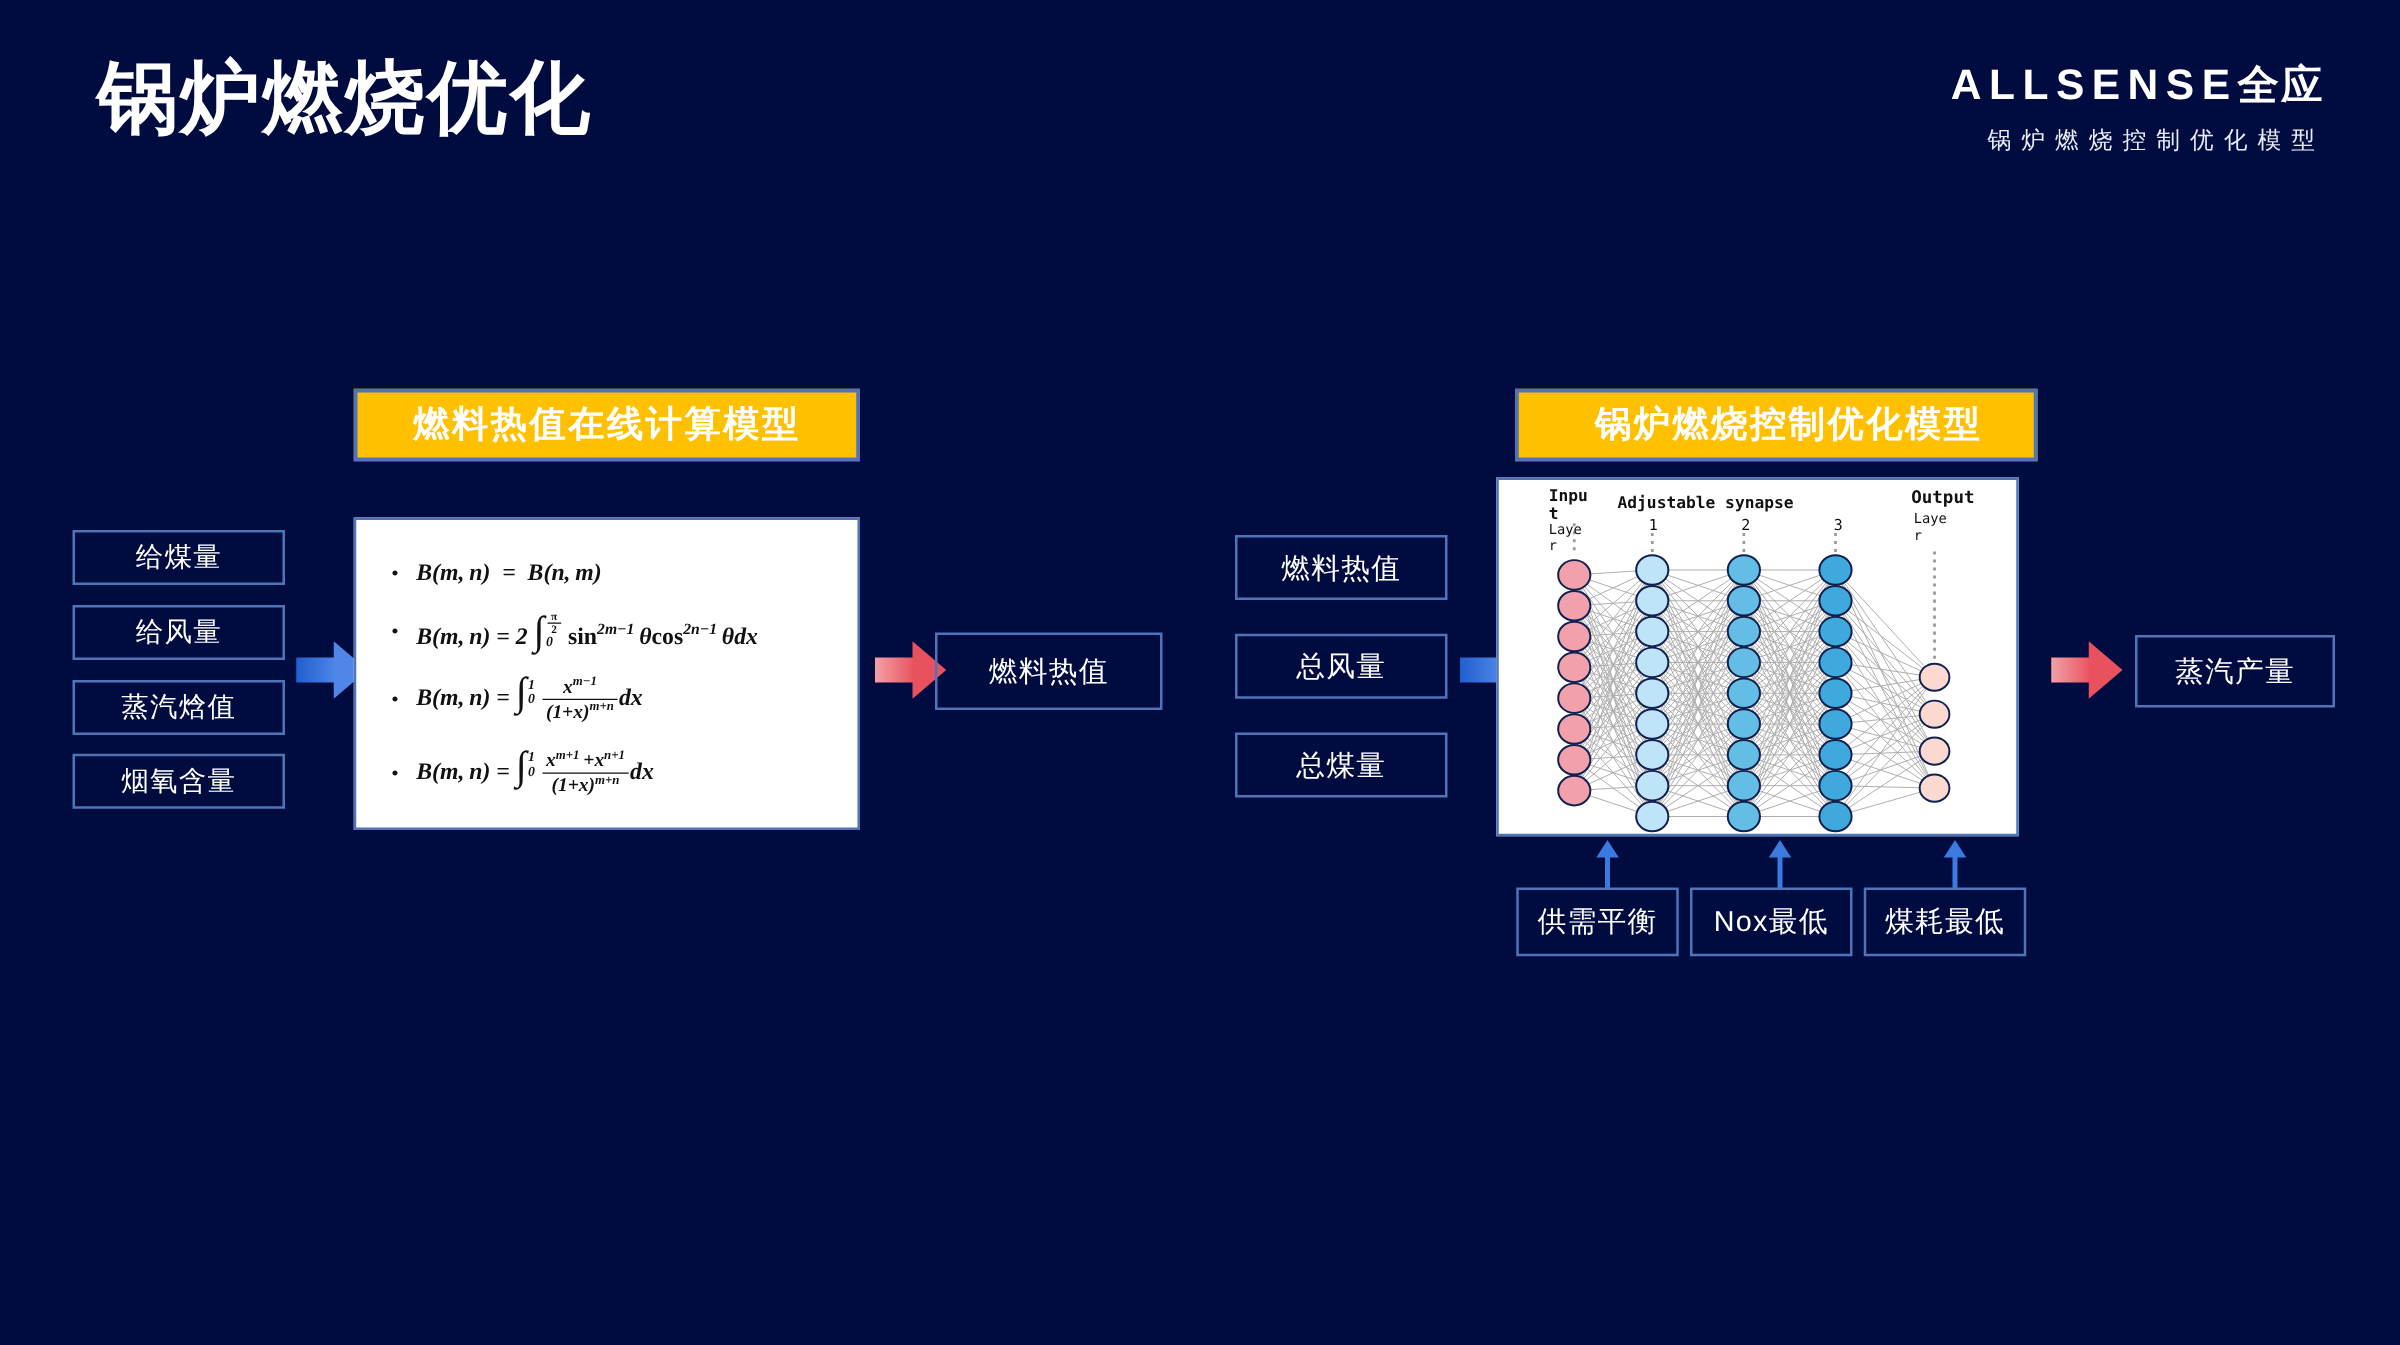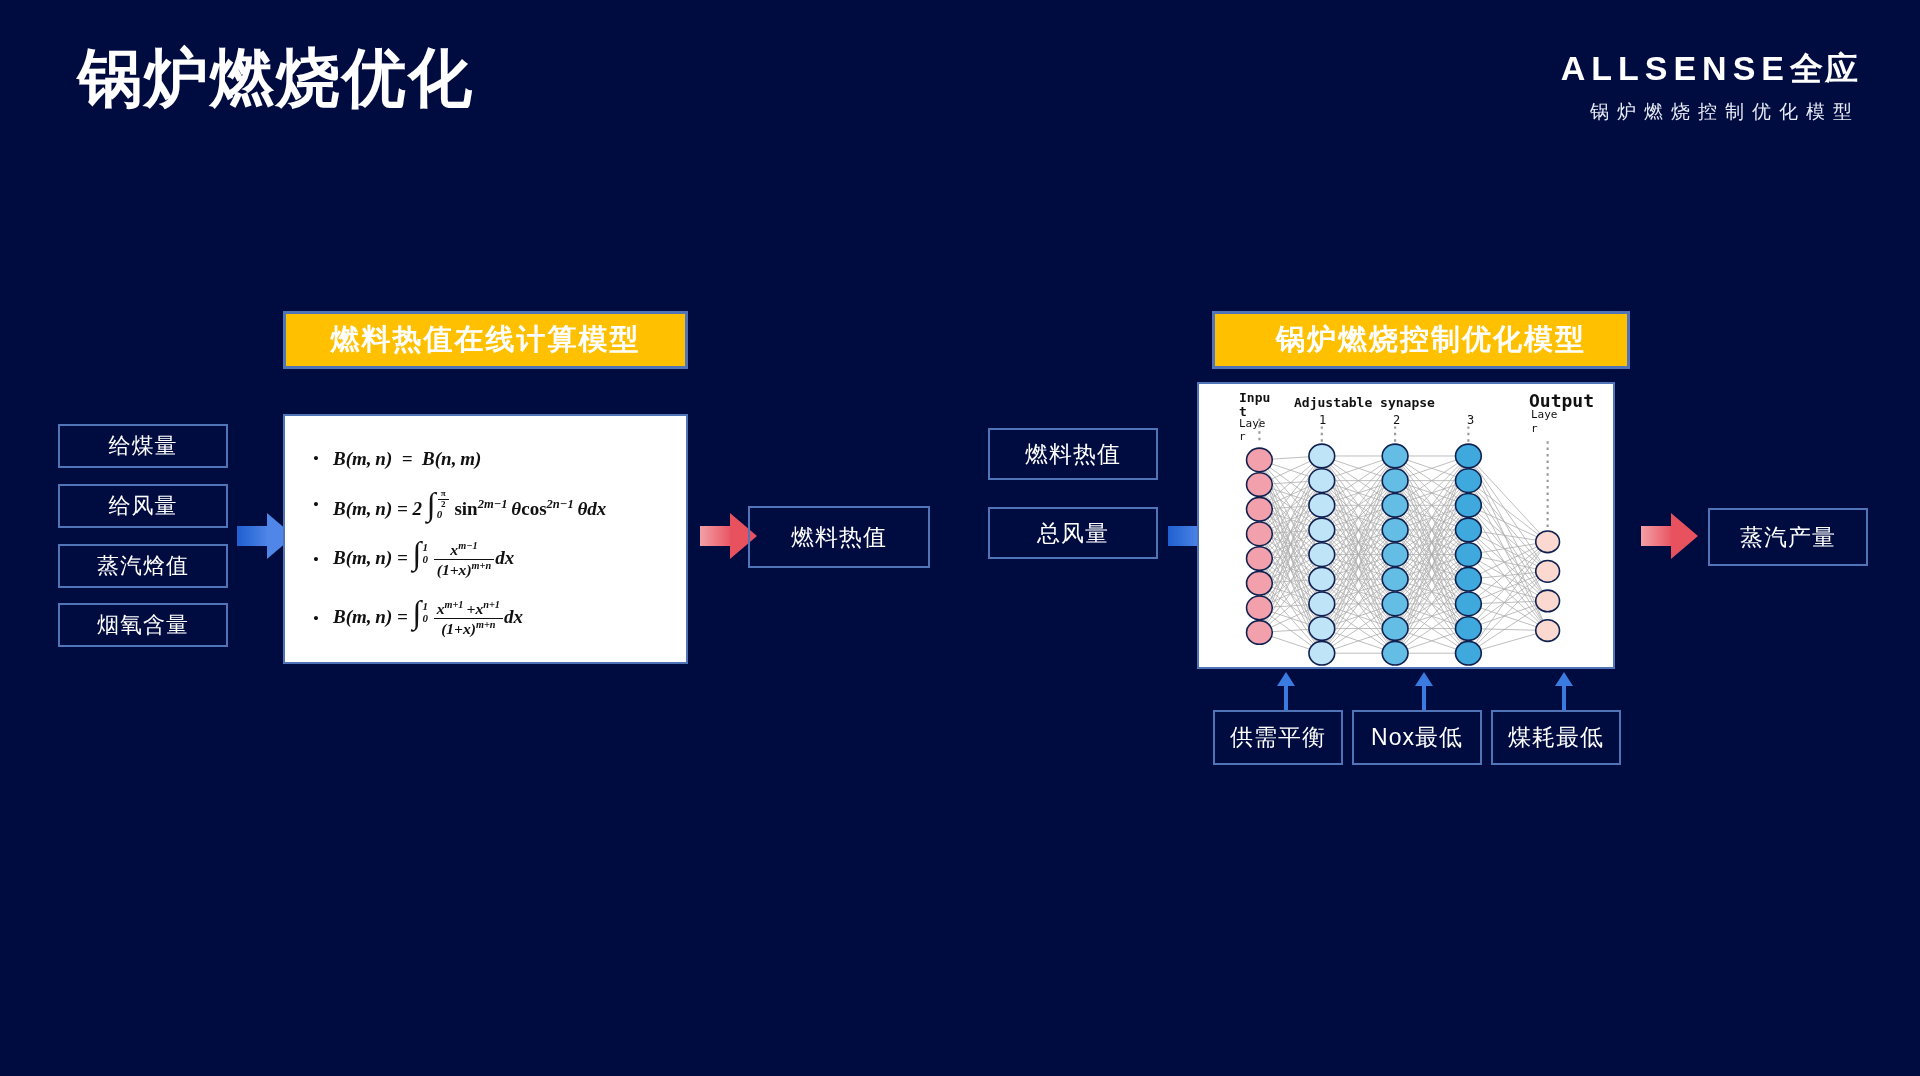--- a/index.html
+++ b/index.html
@@ -243,20 +243,23 @@
 
   <div class="io-box wide" style="left:748px; top:506px; width:182px; height:62px;">
     <span>燃料热值</span>
   </div>
 
   <div class="io-box wide" style="left:988px; top:428px; width:170px; height:52px;">
     <span>燃料热值</span>
   </div>
   <div class="io-box wide" style="left:988px; top:507px; width:170px; height:52px;">
     <span>总风量</span>
+  </div>
+  <div class="io-box wide" style="left:988px; top:586px; width:170px; height:52px;">
+    <span>总煤量</span>
   </div>
 
   <div class="arrow-right blue" style="left:1168px; top:513px;">
     <div class="shaft"></div>
     <div class="head"></div>
   </div>
 
   <div class="yellow-box" style="left:1212px; top:311px; width:418px; height:58px;padding-left:20px;">
     <span>锅炉燃烧控制优化模型</span>
   </div>
@@ -615,21 +618,21 @@
     <div class="nn-label bold" style="left:40px; top:6px; font-size:13px;">Inpu</div>
     <div class="nn-label bold" style="left:40px; top:20px; font-size:13px;">t</div>
     <div class="nn-label" style="left:40px; top:33px; font-size:11px;">Laye</div>
     <div class="nn-label" style="left:40px; top:46px; font-size:11px;">r</div>
 
     <div class="nn-label bold" style="left:95px; top:11px; font-size:13px; white-space:nowrap;">Adjustable synapse</div>
     <div class="nn-label" style="left:120px; top:29px; font-size:12px;">1</div>
     <div class="nn-label" style="left:194px; top:29px; font-size:12px;">2</div>
     <div class="nn-label" style="left:268px; top:29px; font-size:12px;">3</div>
 
-    <div class="nn-label bold" style="left:330px; top:6px; font-size:18px;">Output</div>
+    <div class="nn-label bold" style="left:330px; top:6px; font-size:14px;">Output</div>
     <div class="nn-label" style="left:332px; top:24px; font-size:11px;">Laye</div>
     <div class="nn-label" style="left:332px; top:38px; font-size:11px;">r</div>
   </div>
 
   <div class="arrow-up" style="left:1277px; top:672px; height:40px;">
     <div class="u-head"></div>
     <div class="u-shaft" style="height:28px;"></div>
   </div>
   <div class="arrow-up" style="left:1415px; top:672px; height:40px;">
     <div class="u-head"></div>

